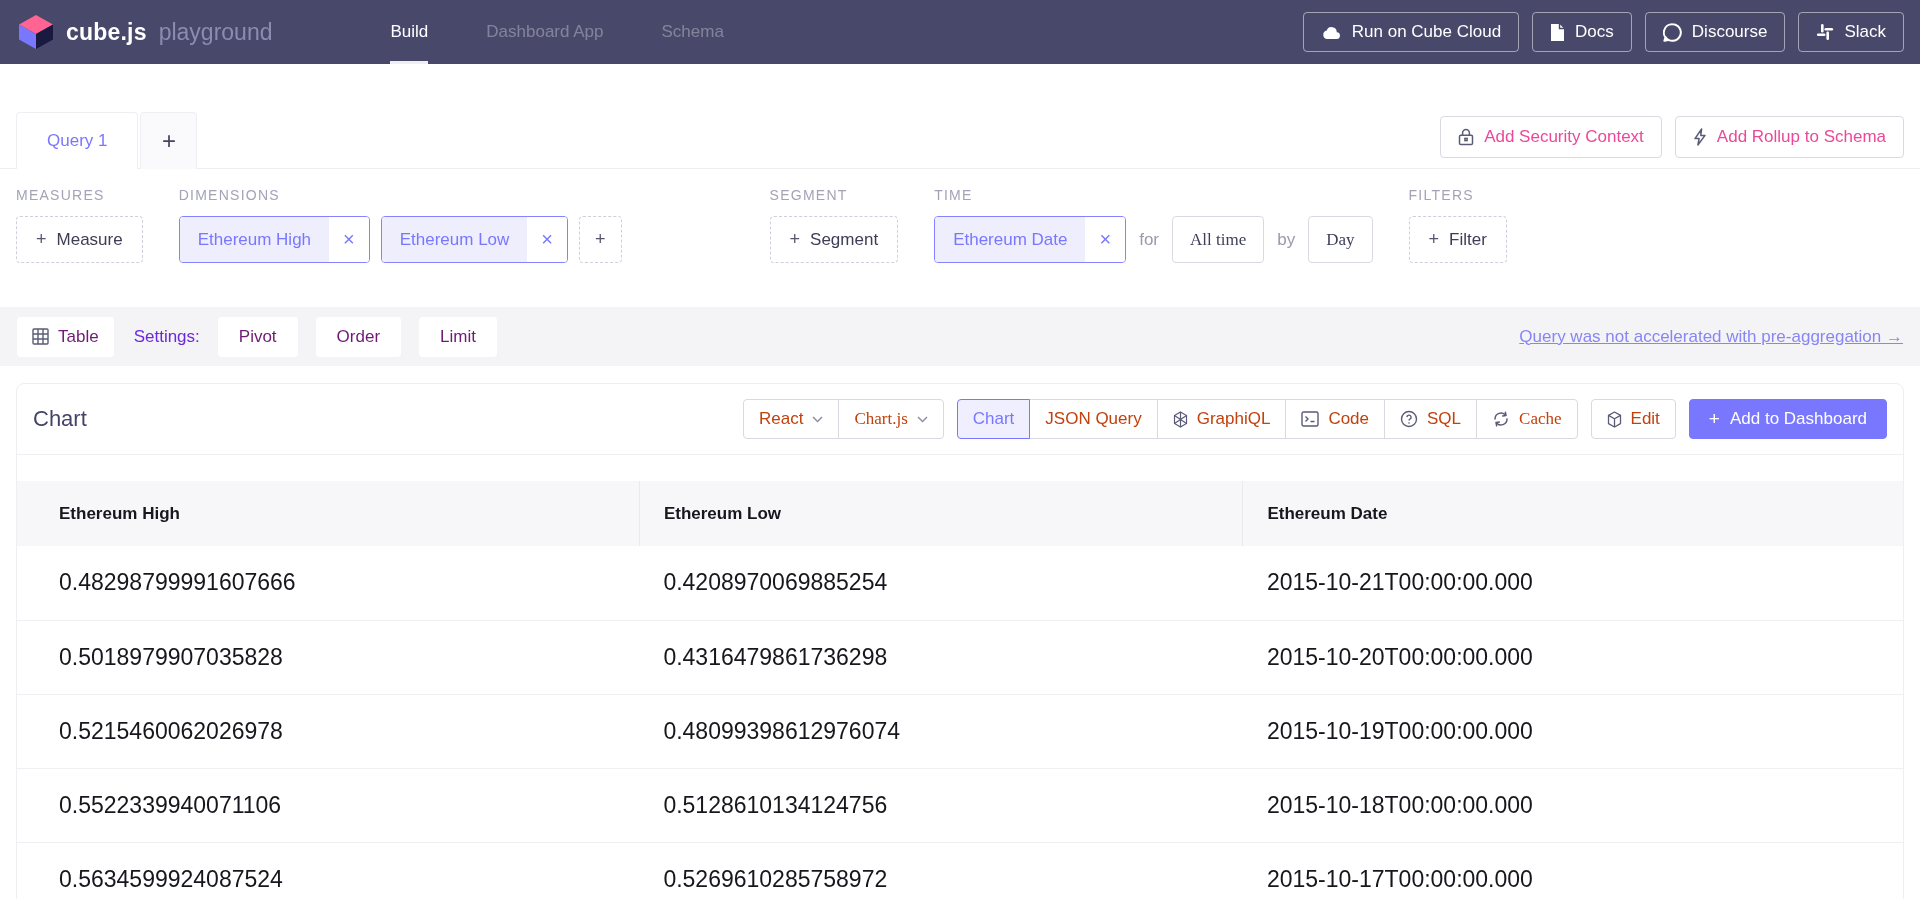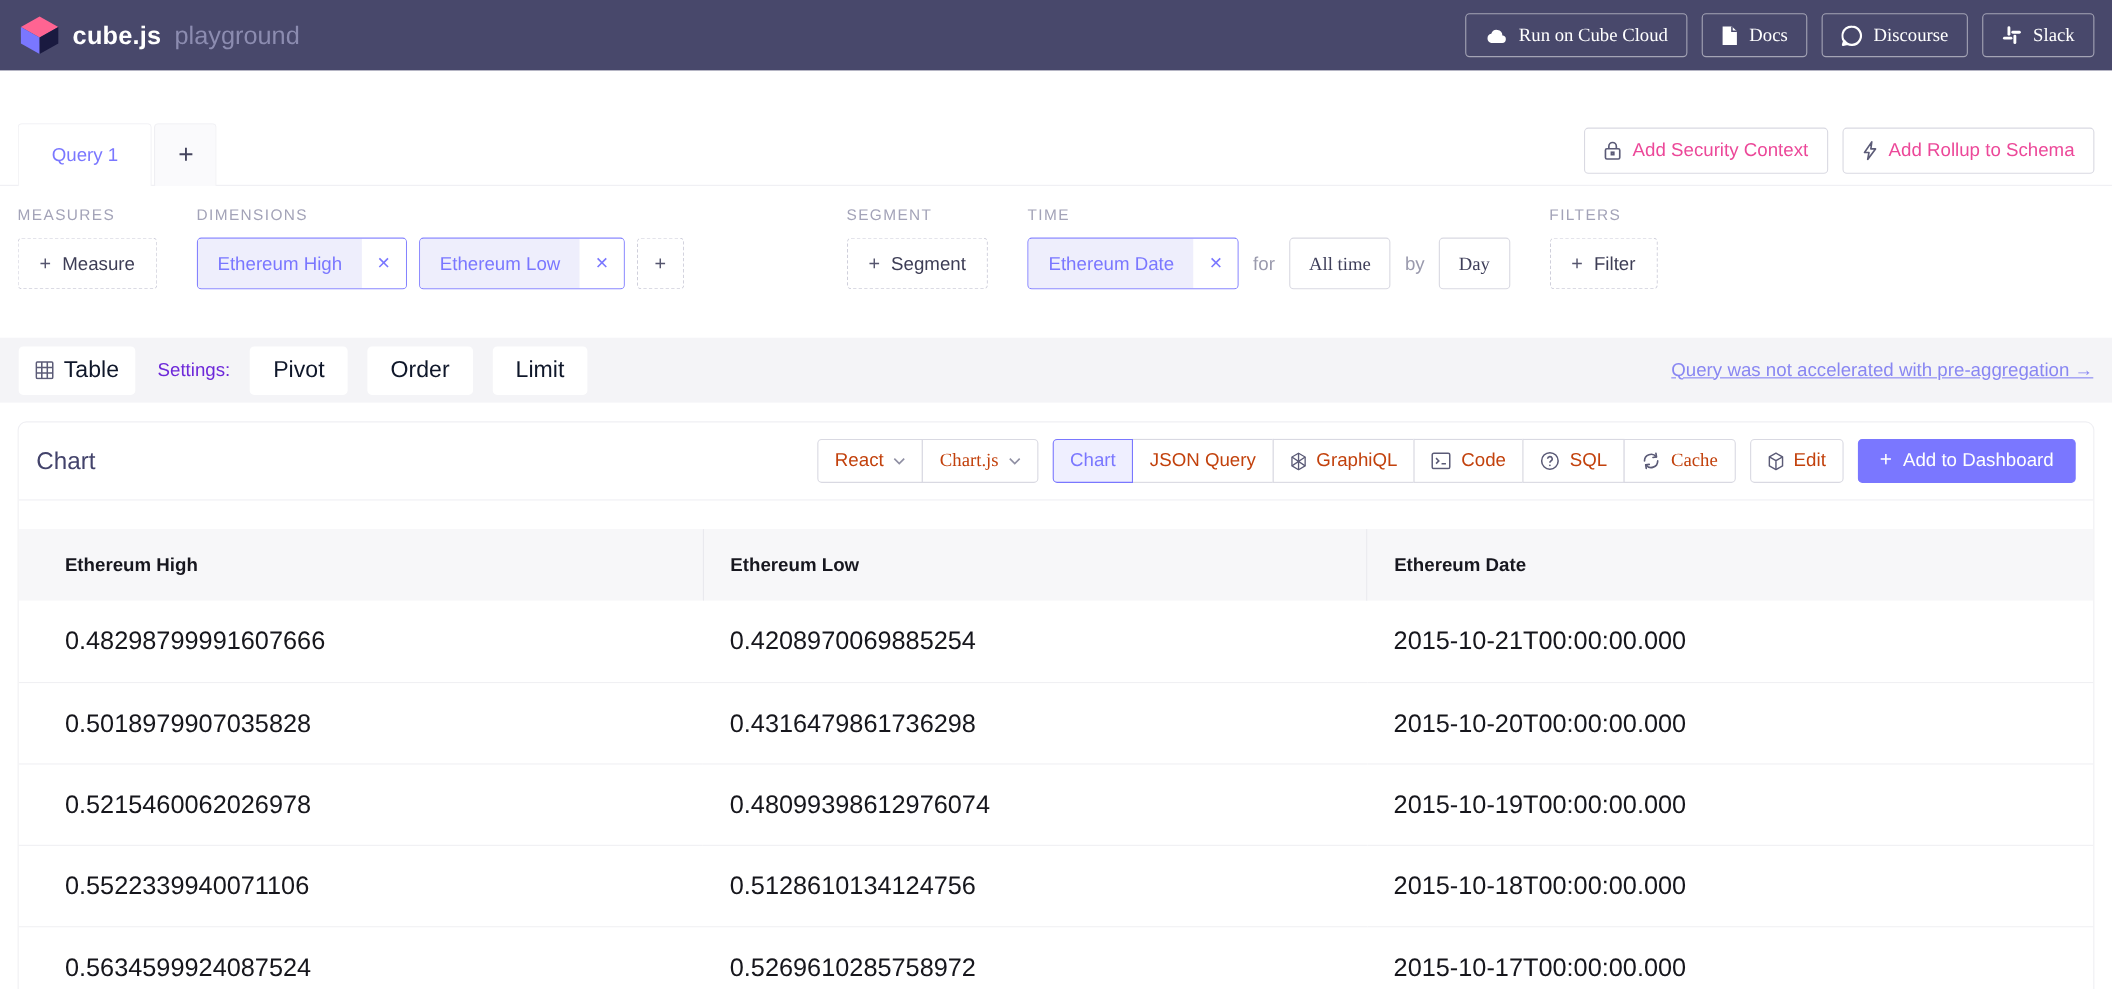--- a/index.html
+++ b/index.html
@@ -22,21 +22,21 @@
   .nav-menu { display:flex; margin-left:118px; gap:58px; align-items:stretch; }
   .nav-item {
     display:flex; align-items:center; font-size:17px; color:rgba(255,255,255,.32);
     border-bottom:3px solid transparent; padding-top:3px; cursor:pointer;
   }
   .nav-item.active { color:#fff; border-bottom-color:rgba(255,255,255,.92); }
   .nav-actions { margin-left:auto; display:flex; align-items:center; gap:13px; }
   .nav-btn {
     display:flex; align-items:center; gap:10px; background:transparent;
     border:1px solid rgba(255,255,255,.5); border-radius:4px; color:#fff;
-    font-size:17px; padding:9px 17px; font-family:Liberation Serif, serif; cursor:pointer; white-space:nowrap;
+    font-size:17px; padding:9px 17px; font-family:Liberation Sans, sans-serif; cursor:pointer; white-space:nowrap;
   }
 
   
   .tabs-row {
     height:89px; border-bottom:1px solid #EFEFF3; display:flex; align-items:flex-end;
     padding:0 16px; background:#fff;margin-top:16px;
   }
   .query-tab {
     height:57px; display:flex; align-items:center; padding:0 30px;
     border:1px solid #EFEFF3; border-bottom:none; border-radius:4px 4px 0 0;
@@ -87,21 +87,21 @@
     background:#fff; border:1px solid #D9D9E2; border-radius:4px; color:#3F3F5A;
     font-size:17px; padding:11px 17px; height:47px; font-family:Liberation Serif, serif; cursor:pointer; white-space:nowrap;
   }
 
   
   .settings-band {
     height:59px; background:#F4F4F7; display:flex; align-items:center; padding:0 17px;
   }
   .flat-btn {
     display:flex; align-items:center; gap:9px; background:#fff; border:none;
-    border-radius:4px; color:#0f172a; font-size:21px; padding:10px 15px;
+    border-radius:4px; color:#701a75; font-size:17px; padding:10px 15px;
     font-family:inherit; cursor:pointer; white-space:nowrap;
   }
   .settings-label { color:#6d28d9; font-size:17px; margin-left:20px; }
   .settings-band .flat-btn + .settings-label { margin-left:20px; }
   .band-group { display:flex; gap:18px; margin-left:18px; }
   .band-group .flat-btn { padding:10px 21px; }
   .preagg-link {
     margin-left:auto; color:#8886F2; font-size:17px; text-decoration:underline; cursor:pointer;
   }
 
@@ -161,20 +161,25 @@
         <svg width="40" height="40" viewBox="0 0 40 40">
           <polygon points="20,3 37,12.5 20,22 3,12.5" fill="#FF6492"></polygon>
           <polygon points="3,12.5 20,22 20,37 3,27.5" fill="#7A77FF"></polygon>
           <polygon points="37,12.5 20,22 20,37 37,27.5" fill="#1A1A40"></polygon>
         </svg>
       </span>
       <span class="brand-name">cube.js</span>
       <span class="brand-suffix">playground</span>
     </div>
 
+    <div class="nav-menu">
+      <div class="nav-item active">Build</div>
+      <div class="nav-item">Dashboard App</div>
+      <div class="nav-item">Schema</div>
+    </div>
 
     <div class="nav-actions">
       <button class="nav-btn">
         <span class="icon">
           <svg width="21" height="15" viewBox="0 0 21 15">
             <path d="M5.6 14h9.7a3.4 3.4 0 0 0 .5-6.8A5.2 5.2 0 0 0 5.7 5.6 4.3 4.3 0 0 0 5.6 14z" fill="#fff"></path>
           </svg>
         </span>
         <span>Run on Cube Cloud</span>
       </button>

